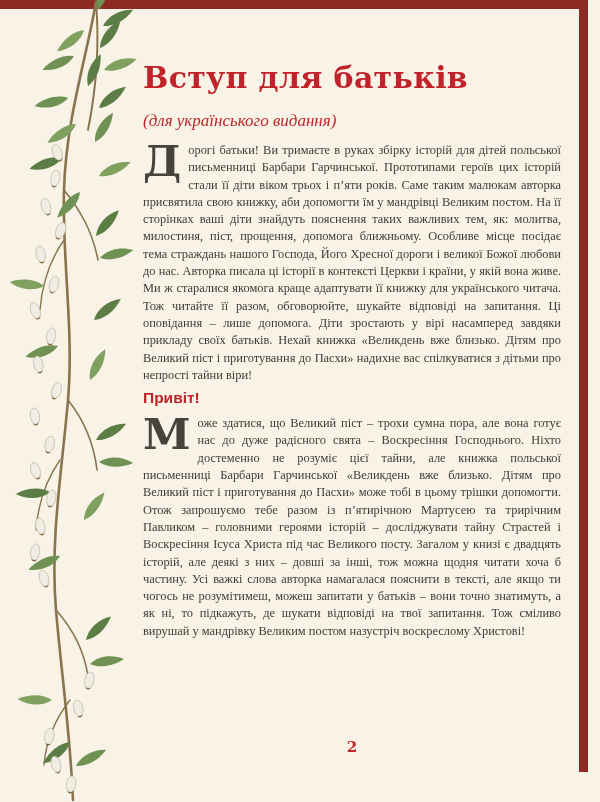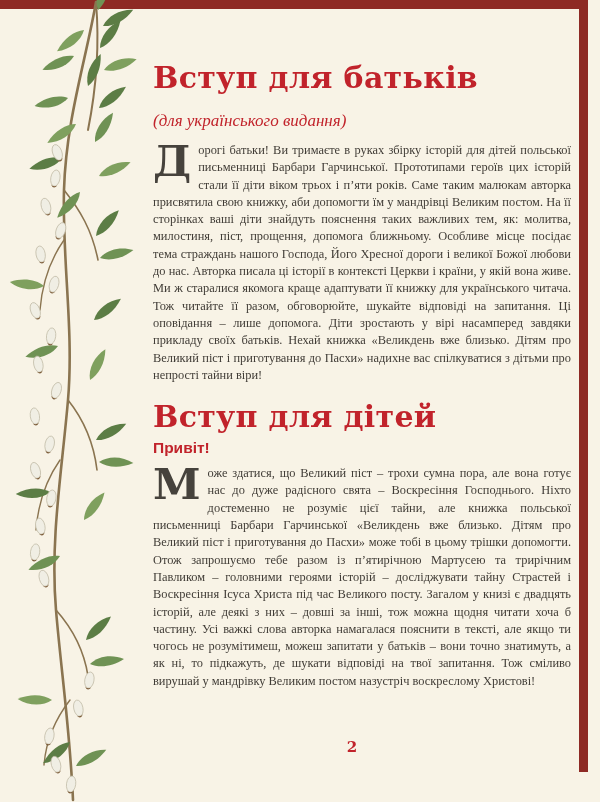--- a/index.html
+++ b/index.html
@@ -14,21 +14,21 @@
     position:absolute; left:0; top:0;
     width:588px; height:9px;
     background: var(--border, #8e2a24);
   }
   .right-bar {
     position:absolute; left:579px; top:0;
     width:9px; height:772px;
     background: var(--border, #8e2a24);
   }
   .willow { position:absolute; left:0; top:0; }
-  .content { position:absolute; left:153px; top:60px; width:418px; }
+  .content { position:absolute; left:143px; top:60px; width:418px; }
   .title {
     font-family:"DejaVu Serif", serif;
     font-weight:bold; font-size:30px; letter-spacing:.3px;
     color: var(--accent, #c1232b);
     margin:0;
   }
   .subtitle {
     font-family:"Liberation Serif", serif;
     font-style:italic; font-size:17px;
     color: var(--accent, #c1232b);
@@ -154,21 +154,20 @@
   <main class="content">
 
     <h1 class="title">Вступ для батьків</h1>
 
     <div class="subtitle">(для українського видання)</div>
 
     <p class="body">
       <span class="dropcap">Д</span><span>орогі батьки! Ви тримаєте в руках збірку історій для дітей польської письменниці Барбари Гарчинської. Прототипами героїв цих історій стали її діти віком трьох і п’яти років. Саме таким малюкам авторка присвятила свою книжку, аби допомогти їм у мандрівці Великим постом. На її сторінках ваші діти знайдуть пояснення таких важливих тем, як: молитва, милостиня, піст, прощення, допомога ближньому. Особливе місце посідає тема страждань нашого Господа, Його Хресної дороги і великої Божої любови до нас. Авторка писала ці історії в контексті Церкви і країни, у якій вона живе. Ми ж старалися якомога краще адаптувати її книжку для українського читача. Тож читайте її разом, обговорюйте, шукайте відповіді на запитання. Ці оповідання – лише допомога. Діти зростають у вірі насамперед завдяки прикладу своїх батьків. Нехай книжка «Великдень вже близько. Дітям про Великий піст і приготування до Пасхи» надихне вас спілкуватися з дітьми про непрості тайни віри!</span>
     </p>
 
-    <h1 class="title title2">Вступ для дітей</h1>
 
     <div class="greeting">Привіт!</div>
 
     <p class="body para2">
       <span class="dropcap">М</span><span>оже здатися, що Великий піст – трохи сумна пора, але вона готує нас до дуже радісного свята – Воскресіння Господнього. Ніхто достеменно не розуміє цієї тайни, але книжка польської письменниці Барбари Гарчинської «Великдень вже близько. Дітям про Великий піст і приготування до Пасхи» може тобі в цьому трішки допомогти. Отож запрошуємо тебе разом із п’ятирічною Мартусею та трирічним Павликом – головними героями історій – досліджувати тайну Страстей і Воскресіння Ісуса Христа під час Великого посту. Загалом у книзі є двадцять історій, але деякі з них – довші за інші, тож можна щодня читати хоча б частину. Усі важкі слова авторка намагалася пояснити в тексті, але якщо ти чогось не розумітимеш, можеш запитати у батьків – вони точно знатимуть, а як ні, то підкажуть, де шукати відповіді на твої запитання. Тож сміливо вирушай у мандрівку Великим постом назустріч воскреслому Христові!</span>
     </p>
 
   </main>
 
   <div class="page-number">2</div>

